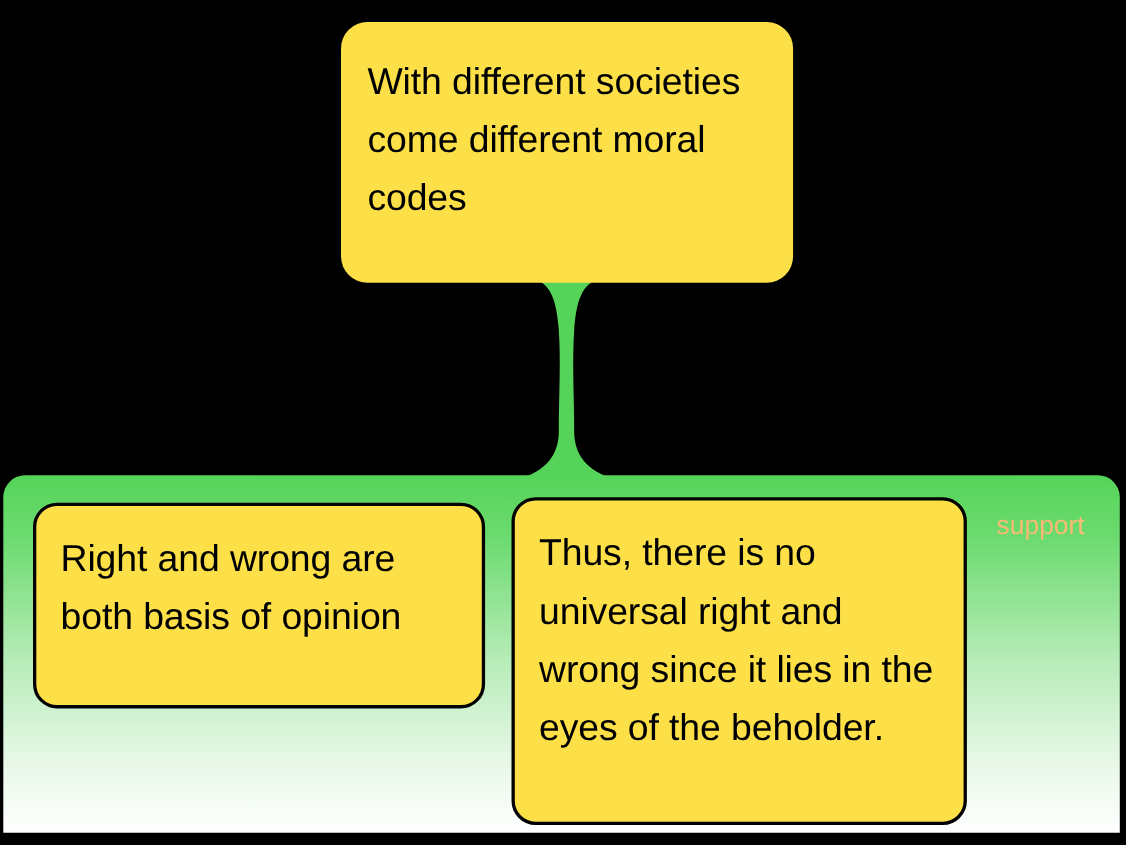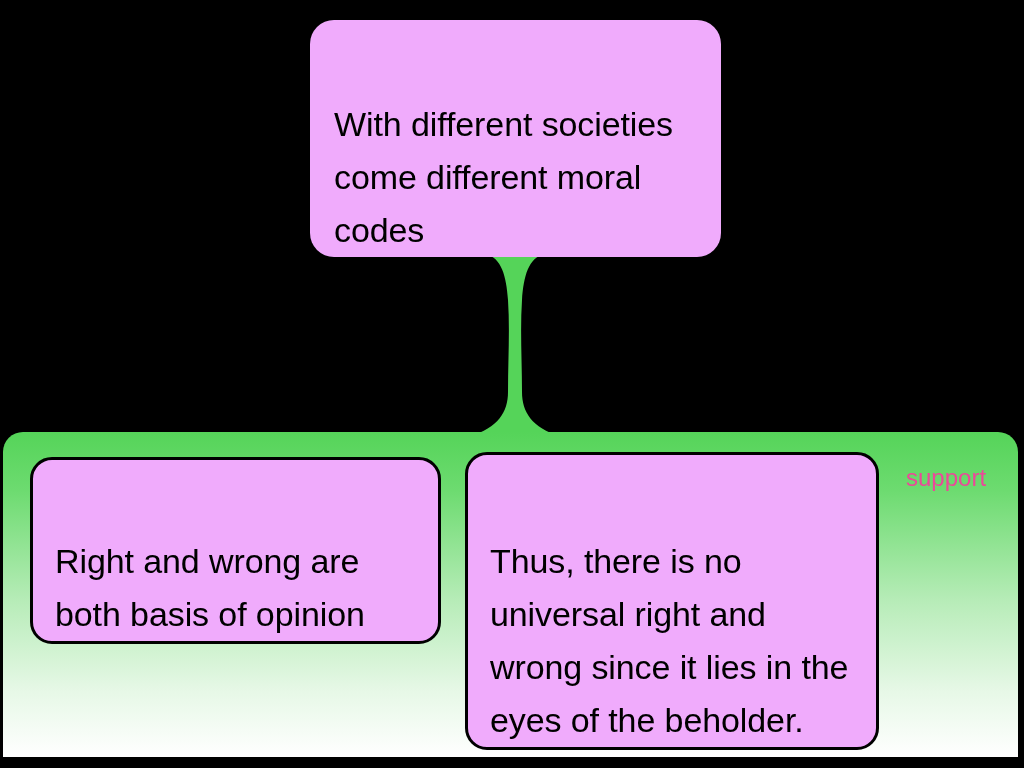--- a/index.html
+++ b/index.html
@@ -25,24 +25,24 @@
     position: absolute;
     left: 0;
     top: 0;
     width: 1024px;
     height: 768px;
   }
 
   
   .claim-box {
     position: absolute;
-    background: #f0abfc;
+    background: #fde047;
     border-radius: 22px;
     display: flex;
-    align-items: flex-end;
+    align-items: flex-start;
     overflow: hidden;
   }
 
   .claim-text {
     font-family: "Liberation Sans", sans-serif;
     font-size: 34px;
     line-height: 53px;
     color: #000000;
     white-space: pre-line;
     letter-spacing: -0.1px;
@@ -82,21 +82,21 @@
   }
 
   
   #relation-label {
     position: absolute;
     left: 906px;
     top: 464px;
     font-family: "Liberation Sans", sans-serif;
     font-size: 24px;
     line-height: 28px;
-    color: #ec4899;
+    color: #fdba74;
     white-space: nowrap;
   }
 </style>
 </head>
 <body>
 
 <div id="canvas">
 
   <svg id="graph-layer" viewBox="0 0 1024 768">
     <defs>

